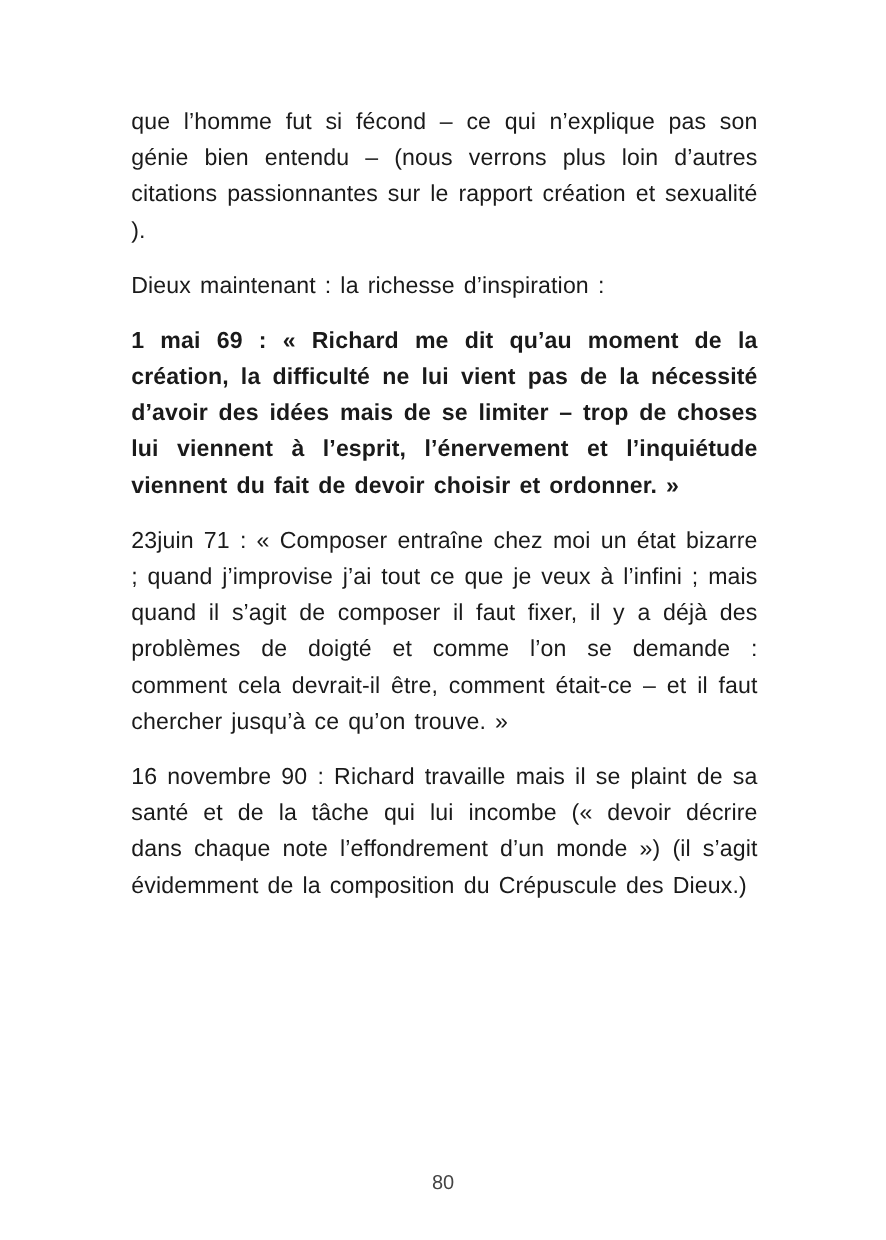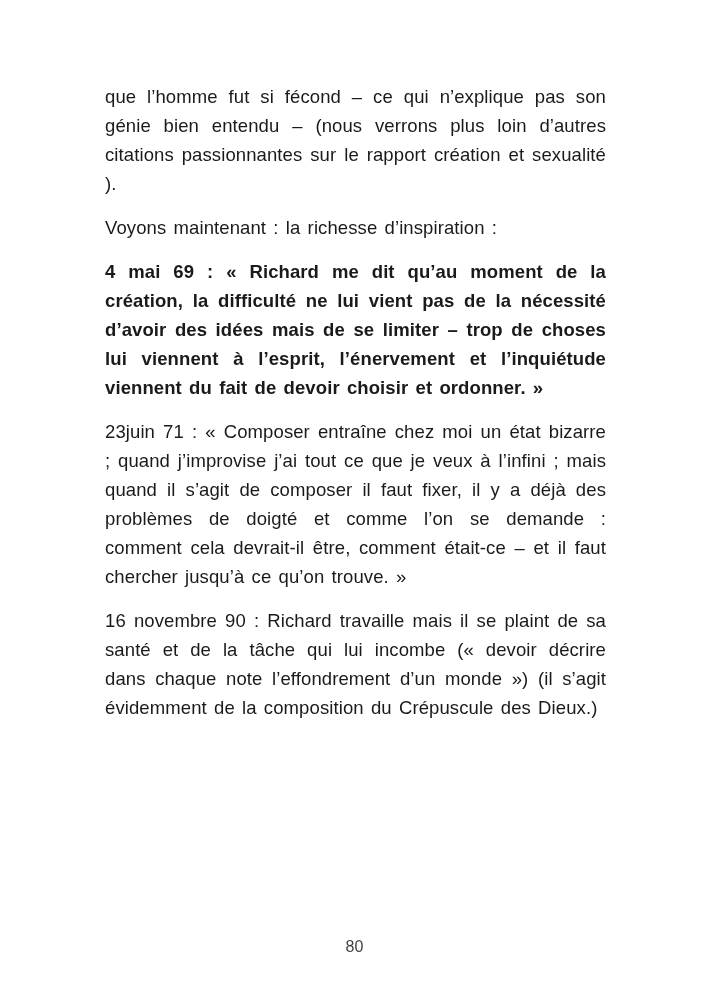--- a/index.html
+++ b/index.html
@@ -44,19 +44,19 @@
     font-size: 16px;
     color: #444444;
   }
 </style>
 </head>
 <body>
 
 <div class="page">
   <div class="text-block">
     <p class="para">que l’homme fut si fécond – ce qui n’explique pas son génie bien entendu – (nous verrons plus loin d’autres citations passionnantes sur le rapport création et sexualité ).</p>
-    <p class="para">Voyons maintenant : la richesse d’inspiration :</p>
-    <p class="para bold">4 mai 69 : « Richard me dit qu’au moment de la création, la difficulté ne lui vient pas de la nécessité d’avoir des idées mais de se limiter – trop de choses lui viennent à l’esprit, l’énervement et l’inquiétude viennent du fait de devoir choisir et ordonner. »</p>
+    <p class="para">Dieux maintenant : la richesse d’inspiration :</p>
+    <p class="para bold">1 mai 69 : « Richard me dit qu’au moment de la création, la difficulté ne lui vient pas de la nécessité d’avoir des idées mais de se limiter – trop de choses lui viennent à l’esprit, l’énervement et l’inquiétude viennent du fait de devoir choisir et ordonner. »</p>
     <p class="para">23juin 71 : « Composer entraîne chez moi un état bizarre ; quand j’improvise j’ai tout ce que je veux à l’infini ; mais quand il s’agit de composer il faut fixer, il y a déjà des problèmes de doigté et comme l’on se demande : comment cela devrait-il être, comment était-ce – et il faut chercher jusqu’à ce qu’on trouve. »</p>
     <p class="para">16 novembre 90 : Richard travaille mais il se plaint de sa santé et de la tâche qui lui incombe (« devoir décrire dans chaque note l’effondrement d’un monde ») (il s’agit évidemment de la composition du Crépuscule des Dieux.)</p>
   </div>
   <div class="page-number">80</div>
 </div>
 
 </body></html>

